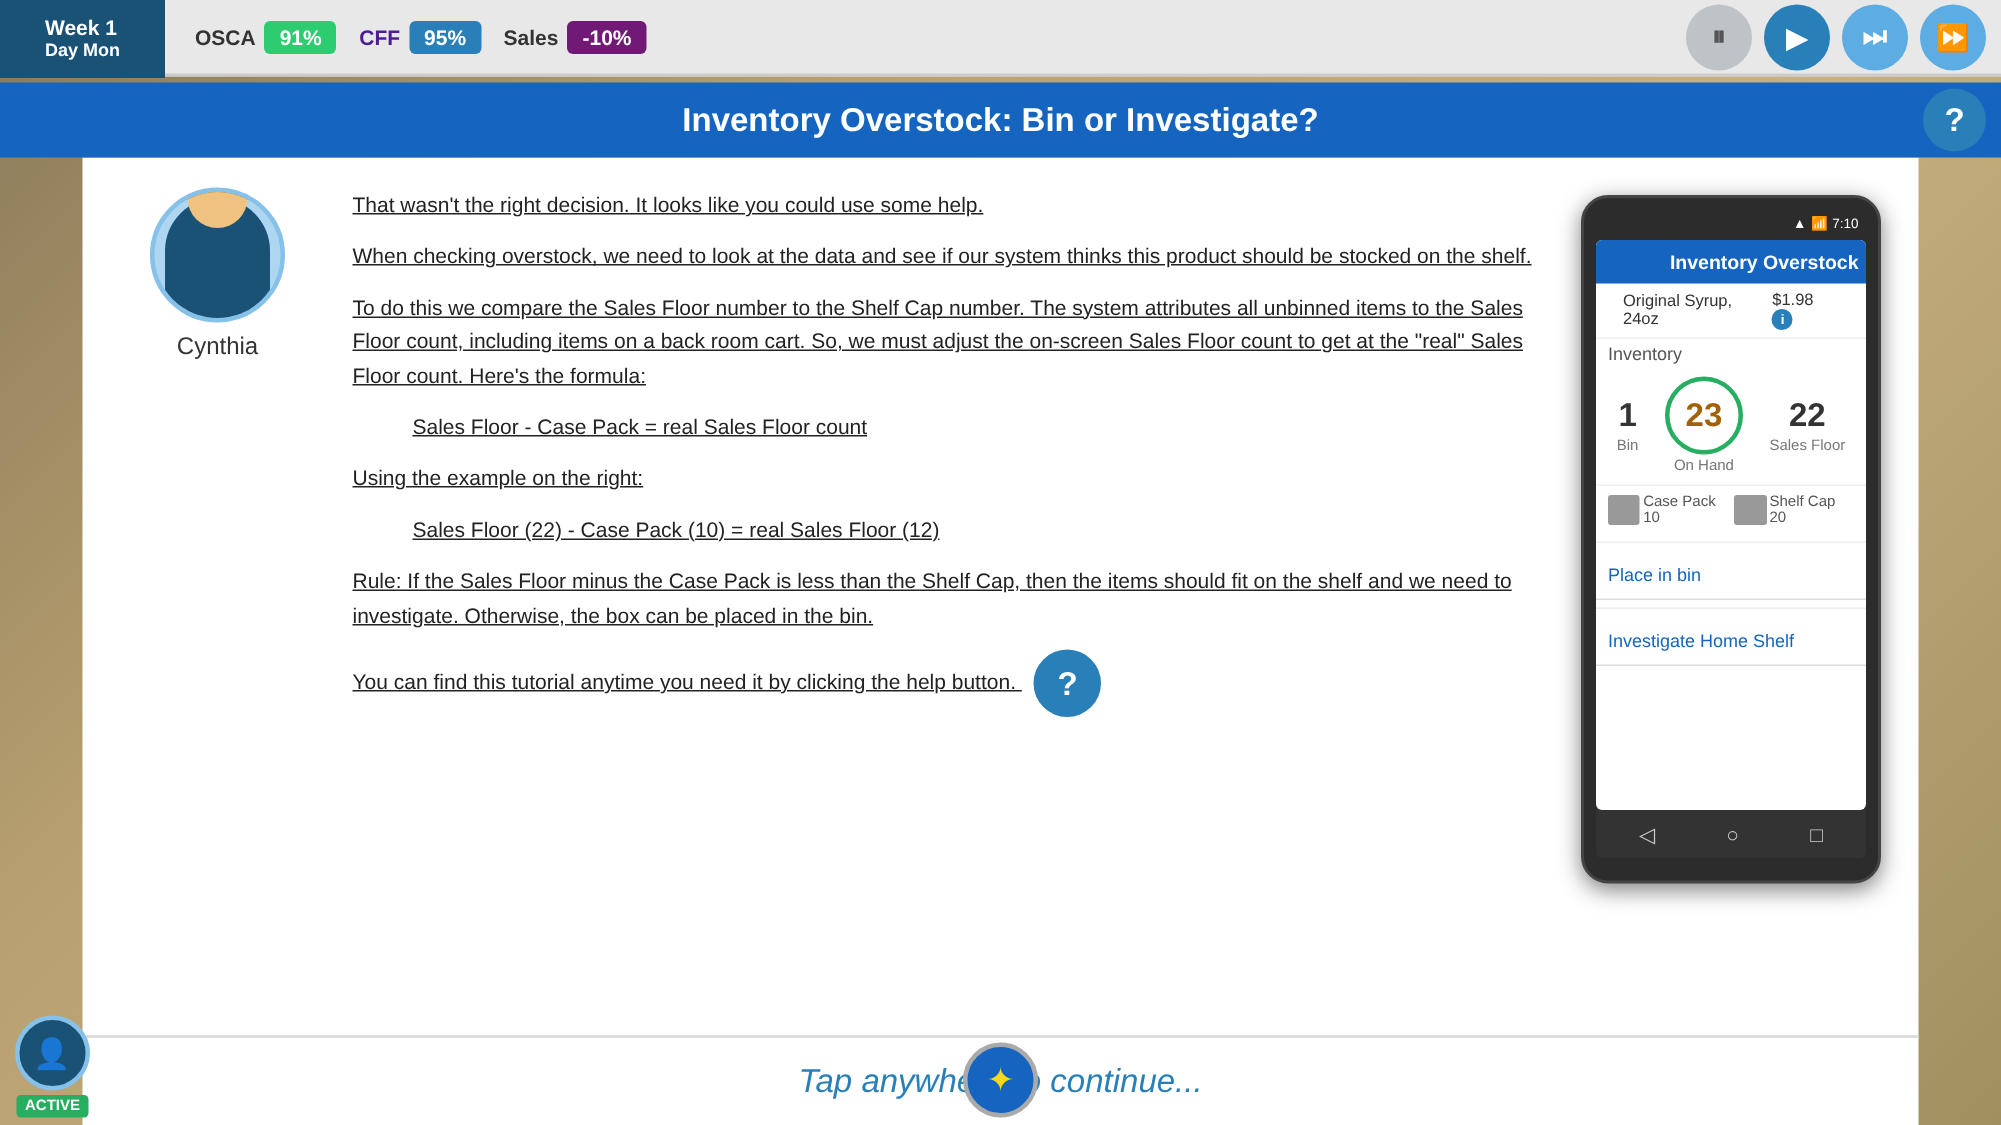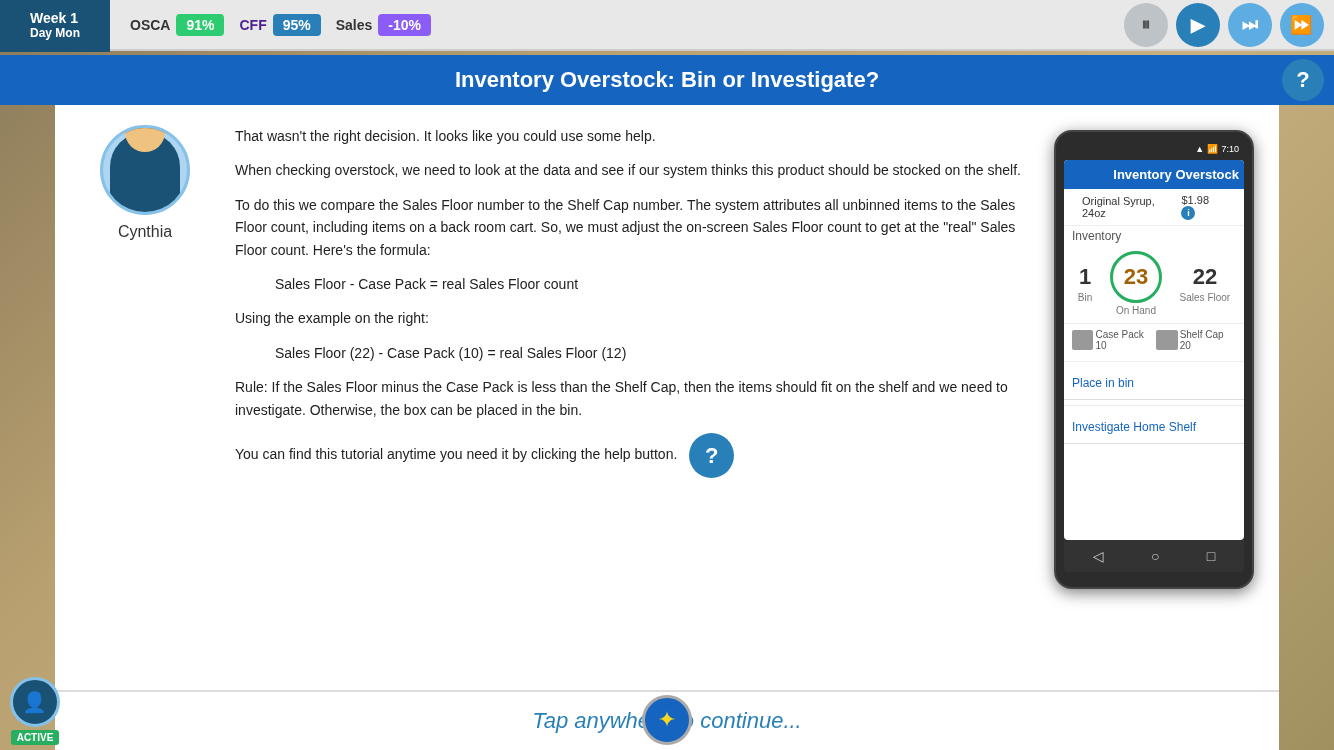--- a/index.html
+++ b/index.html
@@ -66,21 +66,21 @@
     .metric-badge {
       padding: 3px 10px;
       border-radius: 4px;
       font-weight: bold;
       font-size: 14px;
       color: white;
     }
 
     .badge-green { background: #2ecc71; }
     .badge-blue { background: #2980b9; }
-    .badge-red { background: #8b5cf6; text-align: right; }
+    .badge-red { background: #701a75; text-align: right; }
 
     .top-bar-right {
       margin-left: auto;
       display: flex;
       align-items: center;
       gap: 8px;
       padding-right: 10px;
     }
 
     .ctrl-btn {
@@ -197,20 +197,21 @@
       color: #333;
       font-weight: 500;
     }
 
     
     .text-panel {
       flex: 1;
       font-size: 14px;
       line-height: 1.6;
       color: #222;
+      text-decoration: underline;
     }
 
     .text-panel p {
       margin-bottom: 12px;
     }
 
     .formula {
       margin: 8px 0 8px 40px;
       font-weight: 500;
     }

